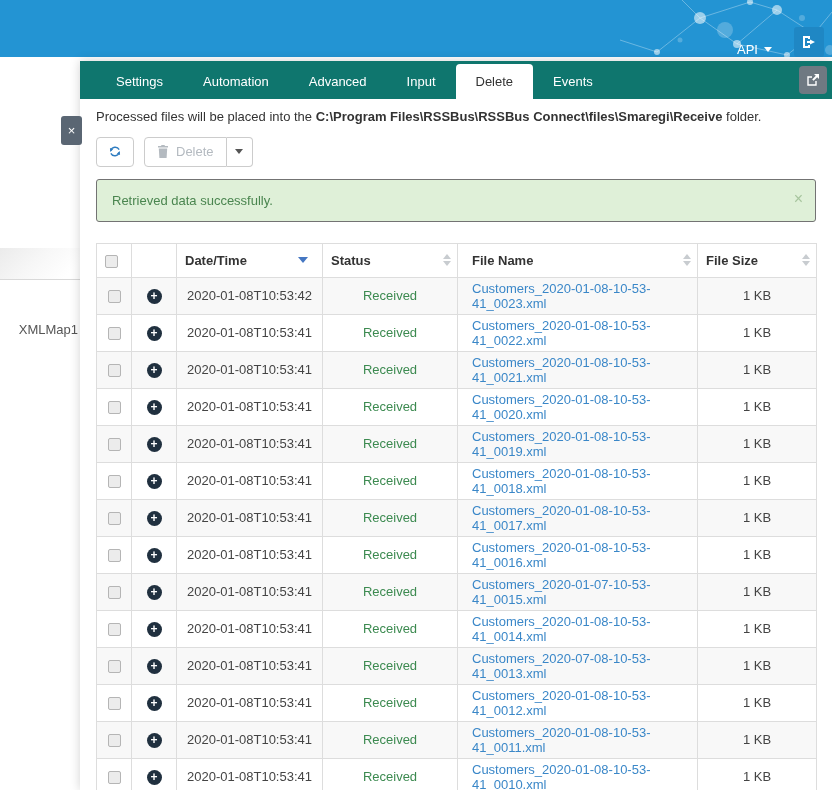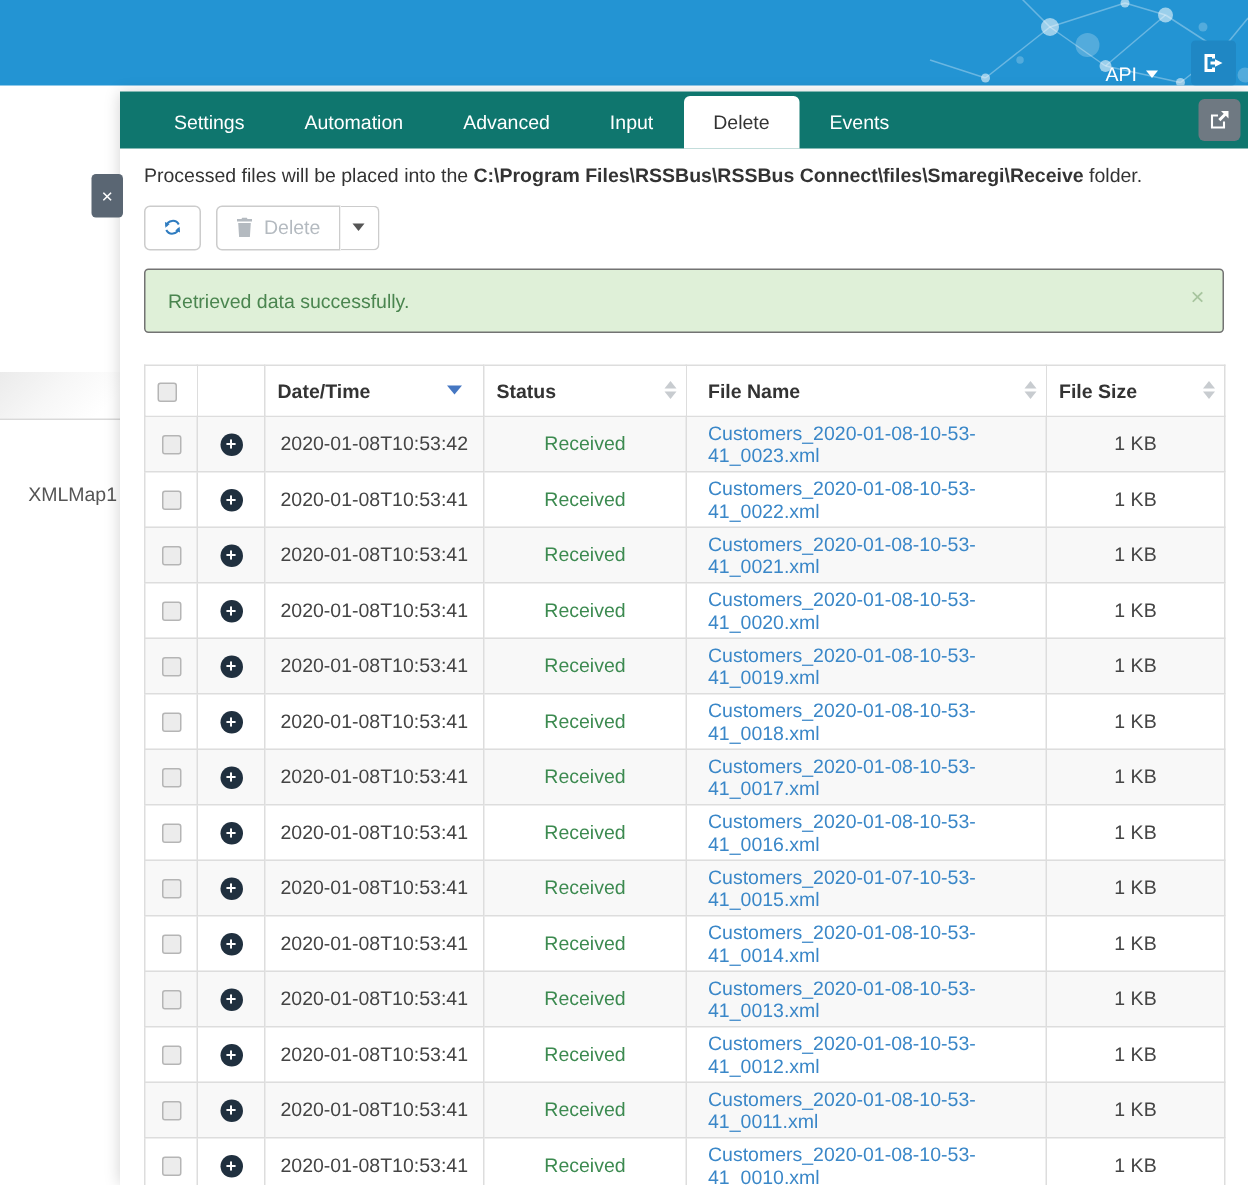--- a/index.html
+++ b/index.html
@@ -436,21 +436,21 @@
 
           <tr>
             <td>
               <span class="checkbox"></span>
             </td>
             <td>
               <span class="expand-icon"></span>
             </td>
             <td>2020-01-08T10:53:41</td>
             <td><span class="status-received">Received</span></td>
-            <td class="cell-filename"><a class="file-link">Customers_2020-01-08-10-53-41_0013.xml</a></td>
+            <td class="cell-filename"><a class="file-link">Customers_2020-07-08-10-53-41_0013.xml</a></td>
             <td>1 KB</td>
           </tr>
 
           <tr>
             <td>
               <span class="checkbox"></span>
             </td>
             <td>
               <span class="expand-icon"></span>
             </td>

